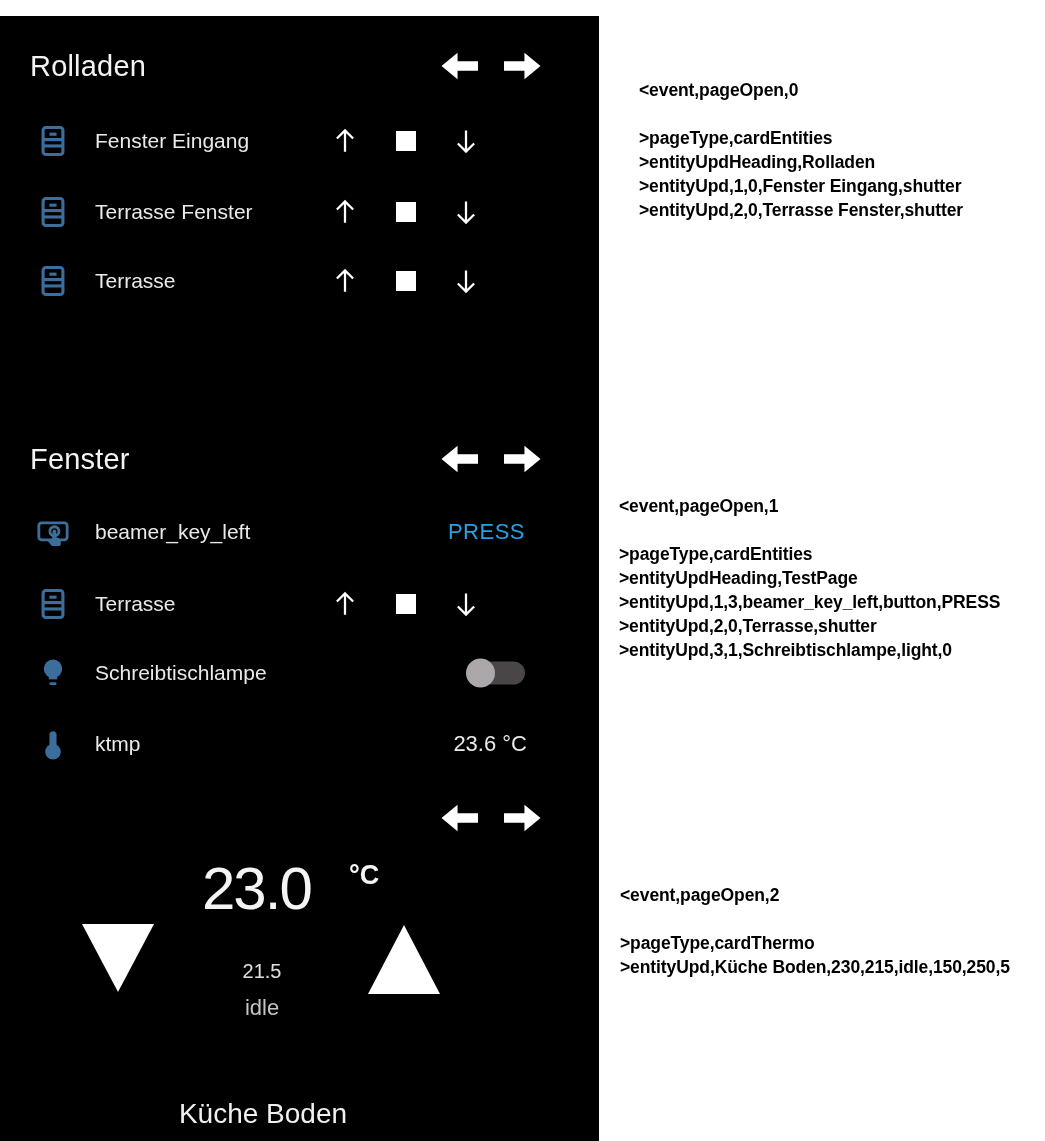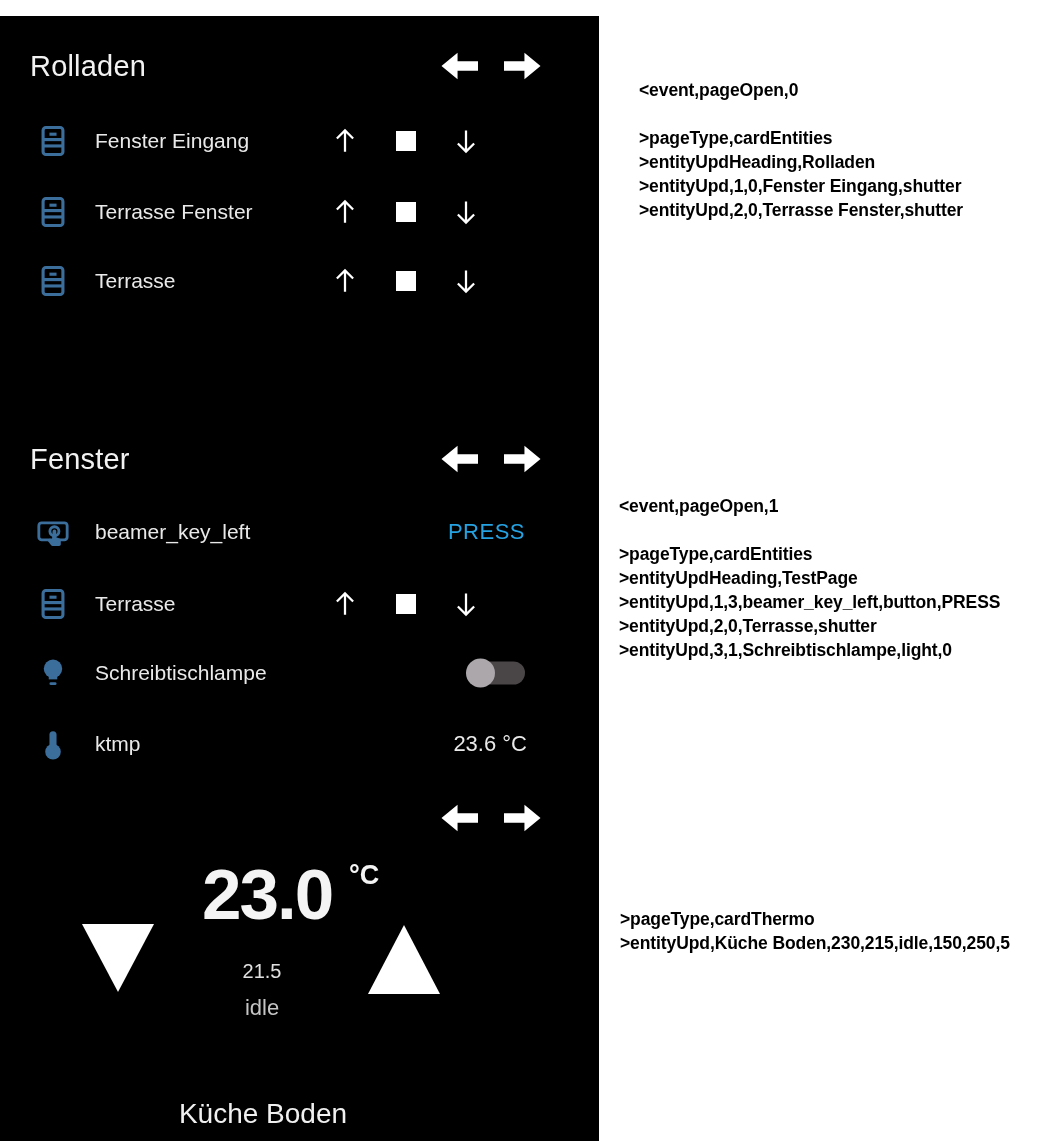--- a/index.html
+++ b/index.html
@@ -24,21 +24,21 @@
   .ctl-up{left:300px;width:30px;height:30px;}
   .ctl-stop{left:366px;width:20px;height:20px;background:#ffffff;}
   .ctl-down{left:421px;width:30px;height:30px;}
   .e-value{position:absolute;right:8px;top:50%;transform:translateY(-50%);font-size:22px;color:#e9e9e9;white-space:pre;}
   .e-press{right:4px;font-weight:normal;font-size:22px;letter-spacing:0.5px;color:#25a2e2;}
 
   .toggle{position:absolute;right:10px;top:50%;transform:translateY(-50%);width:57px;height:23px;border-radius:12px;background:#4a4648;border:none;padding:0;cursor:pointer;}
   .toggle .knob{position:absolute;left:-2px;top:-3px;width:29px;height:29px;border-radius:50%;background:#aba7ab;}
 
   
-  .thermo-temp{position:absolute;left:202px;top:843px;font-size:71px;font-weight:bold;letter-spacing:-2px;color:#f4f4f4;line-height:1;}
+  .thermo-temp{position:absolute;left:202px;top:843px;font-size:60px;font-weight:normal;letter-spacing:-2px;color:#f4f4f4;line-height:1;}
   .thermo-unit{position:absolute;left:349px;top:844px;font-size:27px;font-weight:bold;color:#f4f4f4;}
   .thermo-btn{position:absolute;width:72px;height:69px;background:none;border:none;padding:0;cursor:pointer;}
   .thermo-down{left:82px;top:908px;}
   .thermo-up{left:368px;top:909px;}
   .thermo-set{position:absolute;left:162px;top:944px;width:200px;text-align:center;font-size:20px;color:#e0e0e0;}
   .thermo-state{position:absolute;left:162px;top:979px;width:200px;text-align:center;font-size:22px;color:#c4c4c4;}
   .thermo-name{position:absolute;left:88px;top:1082px;width:350px;text-align:center;font-size:28px;color:#f0f0f0;white-space:pre;}
 
   
   .log-block{position:absolute;}
@@ -259,16 +259,17 @@
   <div class="log-line">&lt;event,pageOpen,1</div>
   <div class="log-line"></div>
   <div class="log-line">&gt;pageType,cardEntities</div>
   <div class="log-line">&gt;entityUpdHeading,TestPage</div>
   <div class="log-line">&gt;entityUpd,1,3,beamer_key_left,button,PRESS</div>
   <div class="log-line">&gt;entityUpd,2,0,Terrasse,shutter</div>
   <div class="log-line">&gt;entityUpd,3,1,Schreibtischlampe,light,0</div>
 </div>
 
 <div class="log-block lb2">
+  <div class="log-line">&lt;event,pageOpen,2</div>
   <div class="log-line"></div>
   <div class="log-line">&gt;pageType,cardThermo</div>
   <div class="log-line">&gt;entityUpd,Küche Boden,230,215,idle,150,250,5</div>
 </div>
 
 </body></html>

